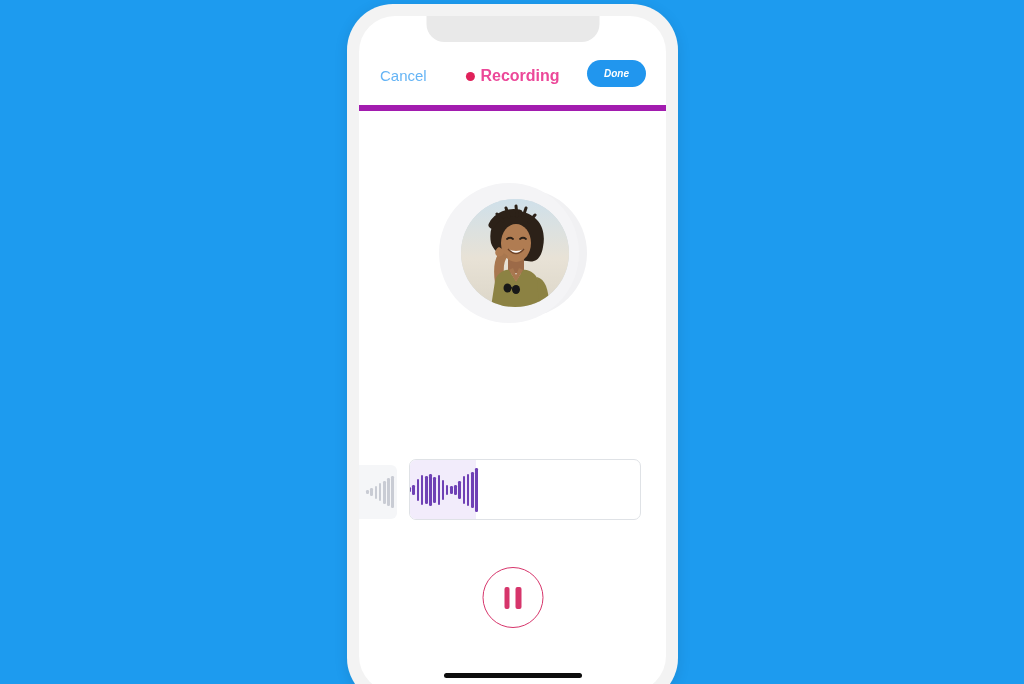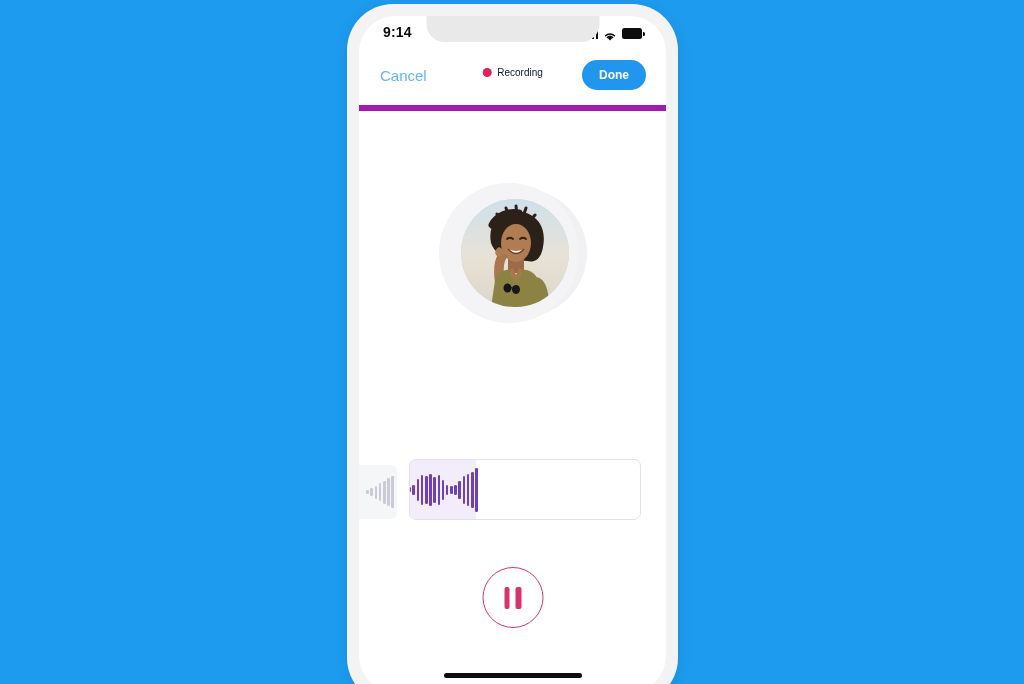--- a/index.html
+++ b/index.html
@@ -152,37 +152,38 @@
     white-space: nowrap;
   }
   #recording-dot {
     width: 9px;
     height: 9px;
     border-radius: 50%;
     background: #e0215a;
     flex: none;
   }
   #recording-label {
-    font-size: 10px;
-    font-weight: normal;
-    color: #0f172a;
+    font-size: 16px;
+    font-weight: bold;
+    color: #ec4899;
   }
   #done-button {
     position: absolute;
     right: 20px;
     top: 10px;
     background: #2196ee;
     color: #ffffff;
-    font-size: 12px;
+    font-size: 10px;
     font-weight: bold;
     border: none;
     border-radius: 16px;
     padding: 8px 17px;
     cursor: pointer;
     font-family: inherit;
+    font-style: italic;
   }
 
   
   #avatar-wrap {
     position: absolute;
     top: 167px;
     left: 50%;
     transform: translateX(-50%);
     width: 148px;
     height: 140px;
@@ -324,42 +325,20 @@
 </head>
 <body>
 
 <div id="backdrop"></div>
 
 <div id="phone">
   <div id="screen">
 
     <div id="notch"></div>
 
-    <div id="statusbar">
-      <div id="status-time">9:14</div>
-      <div id="status-icons">
-        <span class="signal-bars">
-          <i></i>
-            <i></i>
-            <i></i>
-            <i></i>
-        </span>
-        <span class="wifi-icon">
-          <svg viewBox="0 0 16 12" width="14" height="11">
-            <path d="M8 10.6 L5.3 7.6 a4 4 0 0 1 5.4 0 Z" fill="#0d0d0d"></path>
-            <path d="M2.9 5.1 a7.4 7.4 0 0 1 10.2 0" stroke="#0d0d0d" stroke-width="1.7" fill="none" stroke-linecap="round"></path>
-            <path d="M4.9 7.2 a4.5 4.5 0 0 1 6.2 0" stroke="#0d0d0d" stroke-width="1.6" fill="none" stroke-linecap="round"></path>
-          </svg>
-        </span>
-        <span class="battery-icon">
-          <span class="shell"></span>
-          <span class="tip"></span>
-        </span>
-      </div>
-    </div>
 
     <div id="navbar">
       <button id="cancel-button">Cancel</button>
 
       <div id="recording-status">
         <span id="recording-dot"></span>
         <span id="recording-label">Recording</span>
       </div>
 
       <button id="done-button">Done</button>

